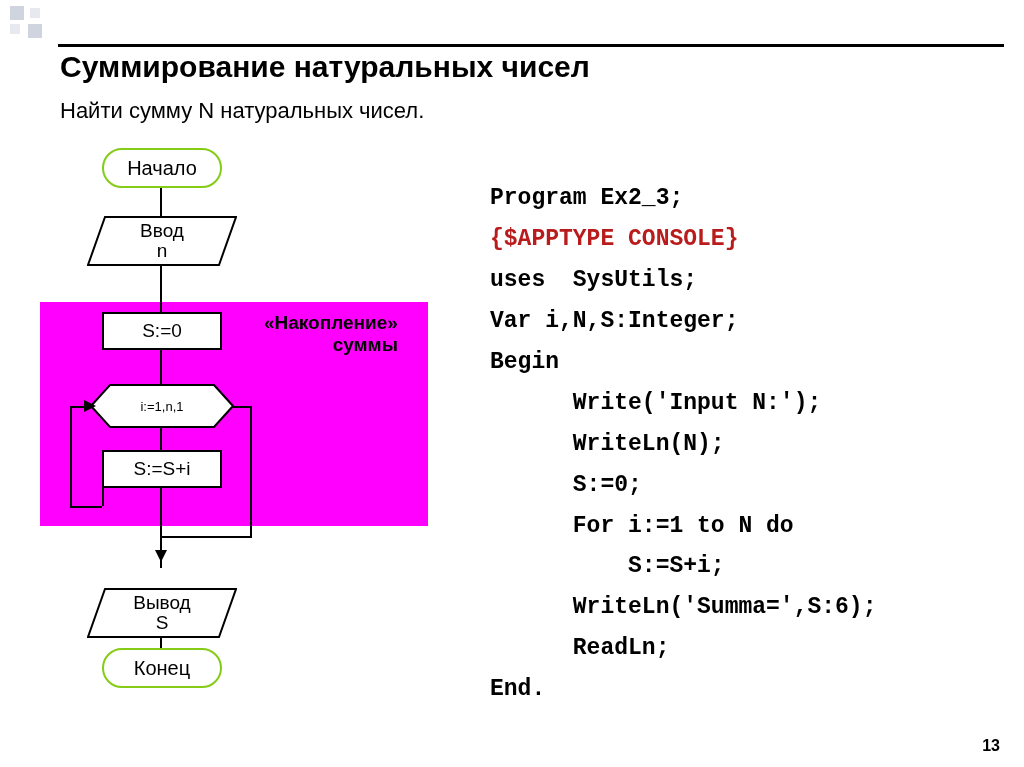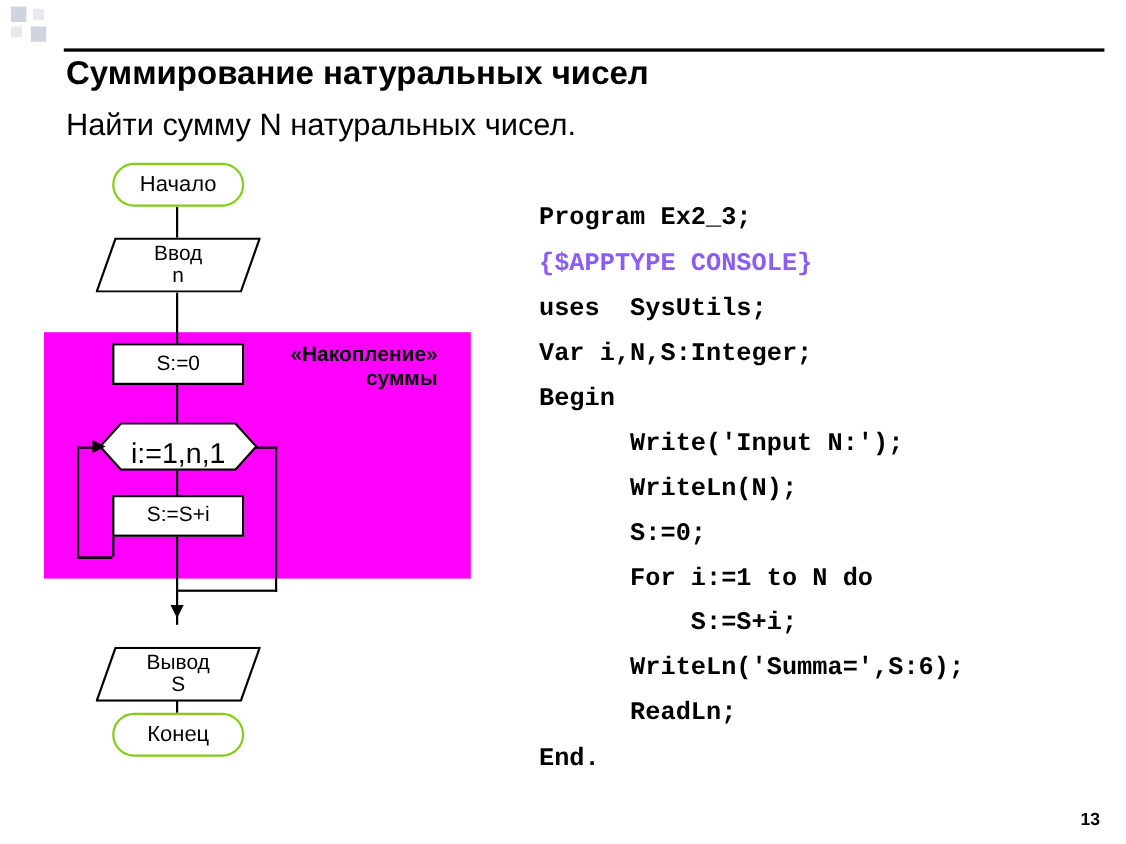--- a/index.html
+++ b/index.html
@@ -39,21 +39,21 @@
     left: 60px;
     top: 50px;
     font-size: 30px;
     font-weight: bold;
     color: #000;
   }
   .subtitle {
     position: absolute;
     left: 60px;
     top: 98px;
-    font-size: 28px;
+    font-size: 22px;
     color: #000;
   }
   
   .flowchart {
     position: absolute;
     left: 32px;
     top: 148px;
     width: 400px;
     height: 560px;
   }
@@ -133,23 +133,23 @@
     top: 236px;
     width: 144px;
     height: 44px;
     z-index: 2;
   }
   .hex svg { position: absolute; top: 0; left: 0; }
   .hex .label {
     position: absolute;
     inset: 0;
     display: flex;
-    align-items: flex-end;
+    align-items: center;
     justify-content: center;
-    font-size: 26px;
+    font-size: 13px;
   }
   
   .anno {
     position: absolute;
     left: 232px;
     top: 164px;
     font-size: 19px;
     font-weight: bold;
     color: #000;
     z-index: 1;
@@ -175,21 +175,21 @@
     position: absolute;
     left: 490px;
     top: 178px;
     font-family: "Courier New", monospace;
     font-size: 23px;
     font-weight: bold;
     line-height: 1.78;
     color: #000;
     white-space: pre;
   }
-  .code .directive { color: #8b5cf6; text-align: center; }
+  .code .directive { color: #b91c1c; text-align: center; }
   .page-num {
     position: absolute;
     right: 24px;
     bottom: 12px;
     font-size: 16px;
     font-weight: bold;
     color: #000;
     margin-top: 30px;
   }
 </style>

